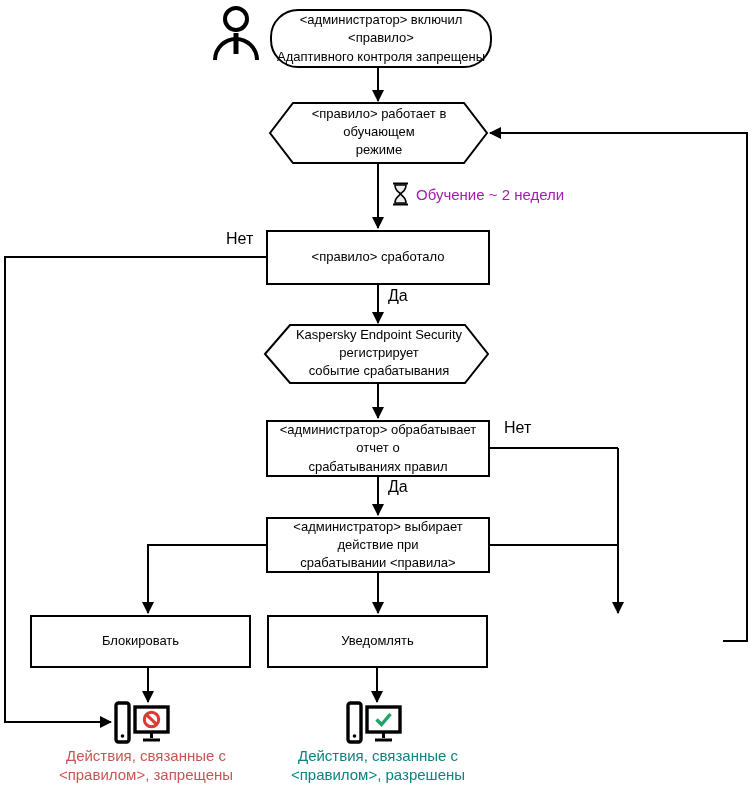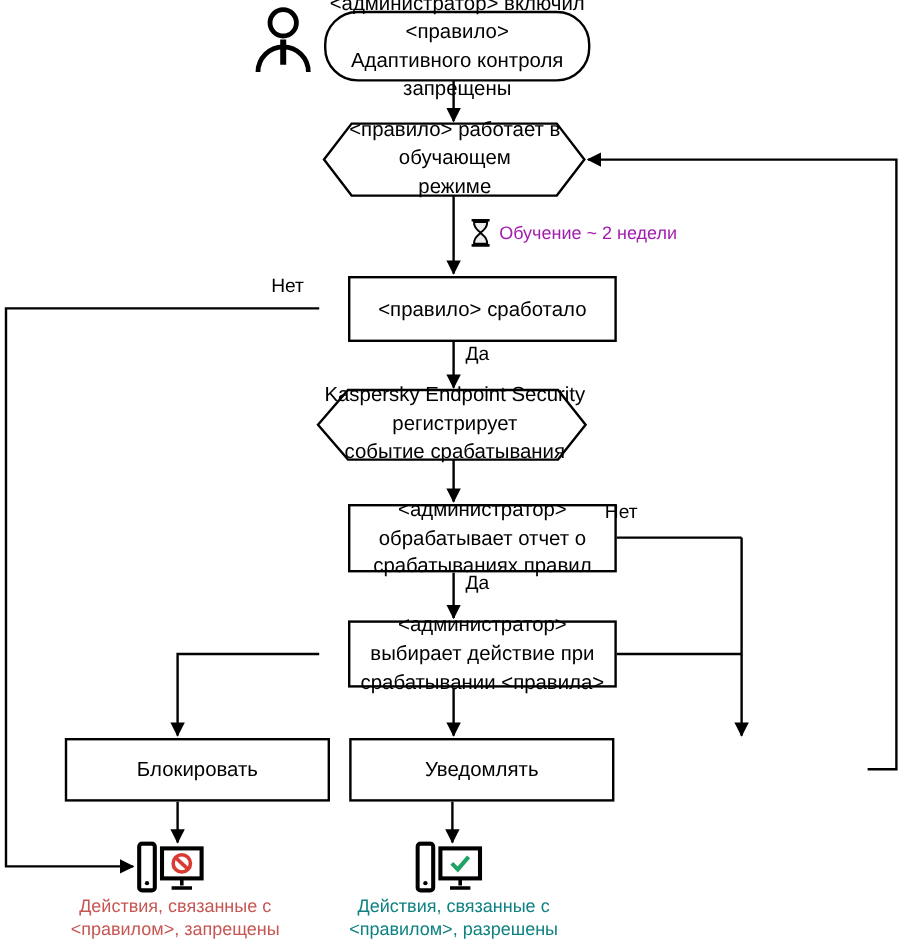--- a/index.html
+++ b/index.html
@@ -3,23 +3,23 @@
 <meta charset="utf-8">
 <style>
   html,body{margin:0;padding:0;background:#ffffff;}
   .canvas{
     position:relative;width:753px;height:793px;background:#ffffff;
     font-family:"Liberation Sans", sans-serif;color:#000;overflow:hidden;
   }
   svg.layer{position:absolute;left:0;top:0;}
   .node{
     position:absolute;display:flex;align-items:center;justify-content:center;
-    text-align:center;font-size:17px;line-height:1.4;color:#000;
+    text-align:center;font-size:13px;line-height:1.4;color:#000;
   }
-  .rect{border:2px solid #000;background:#fff;margin-left:24px;}
+  .rect{border:2px solid #000;background:#fff;}
   .stadium{border:2px solid #000;border-radius:28px;background:#fff;}
   .hexlabel{background:transparent;}
   .lbl{position:absolute;font-size:16px;color:#000000;}
   .training{position:absolute;font-size:15px;color:#a21caf;display:flex;align-items:center;gap:7px;}
   .outcome{
     position:absolute;text-align:center;font-size:15px;line-height:1.25;width:230px;
   }
   .outcome.red{color:#c75652;}
   .outcome.teal{color:#0e8181;}
 </style>

